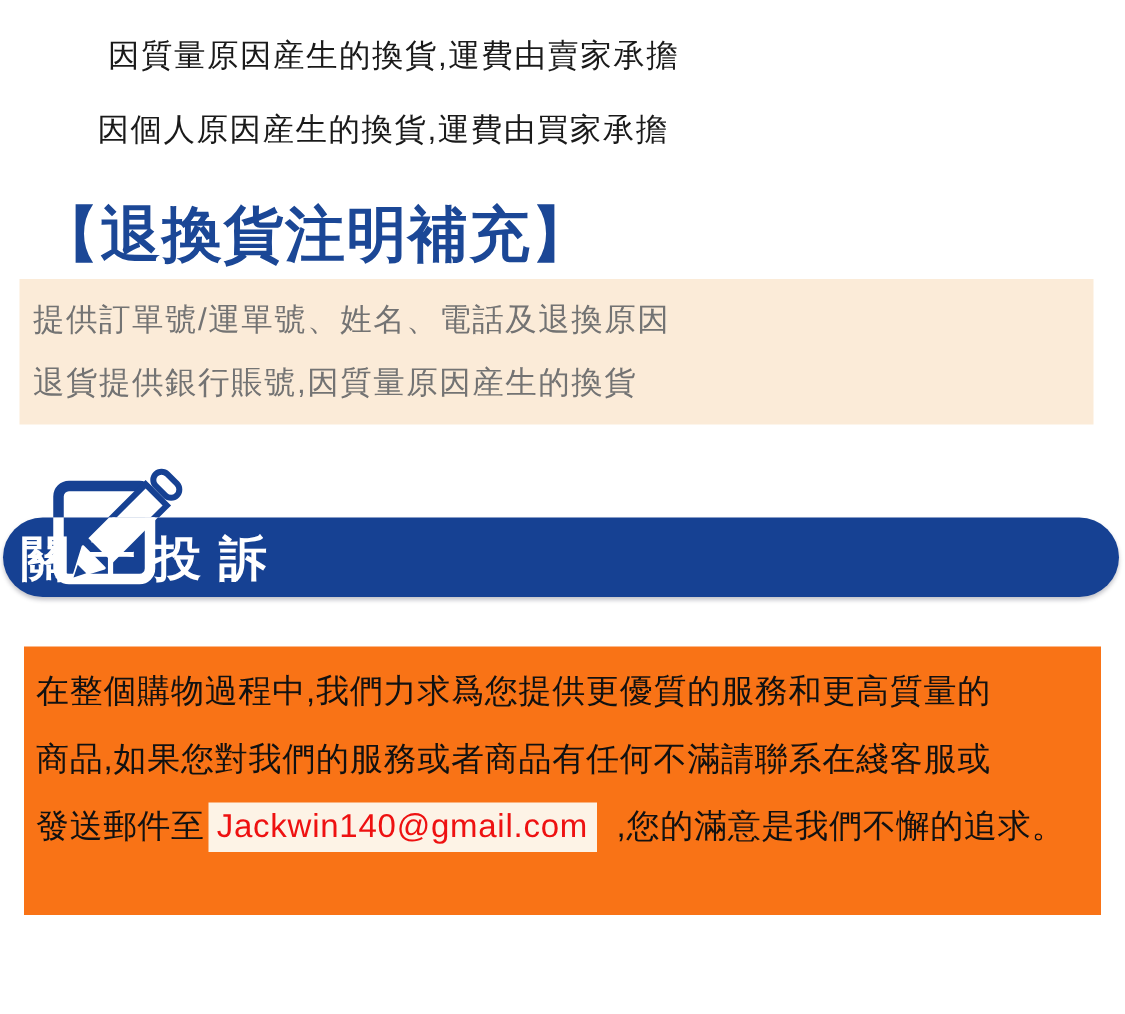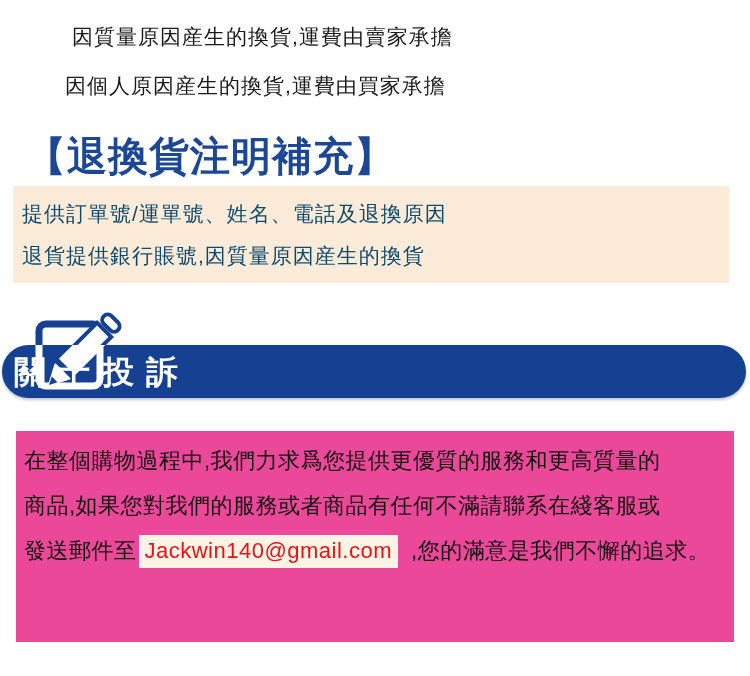--- a/index.html
+++ b/index.html
@@ -21,41 +21,41 @@
     font-size:40px;font-weight:bold;color:#1b4796;
     letter-spacing:1px;white-space:nowrap;
   }
 
   .cream-box1{
     position:absolute;left:13px;top:186px;width:716px;height:97px;
     background:#fbebd8;box-sizing:border-box;
     padding:7px 0 0 9px;
   }
   .cream-box1 .box-line{
-    font-size:21px;line-height:42px;color:#0c4a6e;
+    font-size:21px;line-height:42px;color:#737373;
     letter-spacing:1px;white-space:nowrap;
   }
 
   .banner{
     position:absolute;left:2px;top:345px;width:744px;height:53px;
     background:#164193;border-radius:27px;
     box-shadow:0 2px 3px rgba(40,40,60,.28);
   }
   .banner-title{
     position:absolute;left:0;right:0;top:0;
     text-align:left;line-height:55px;
     color:#ffffff;font-size:32px;font-weight:bold;
     letter-spacing:12px;text-indent:12px;white-space:nowrap;
   }
 
   .edit-icon{position:absolute;left:30px;top:306px;width:92px;height:106px;}
 
   .cream-box2{
-    position:absolute;left:16px;top:431px;width:718px;height:211px;
-    background:#ec4899;box-sizing:border-box;
+    position:absolute;left:16px;top:431px;width:718px;height:179px;
+    background:#f97316;box-sizing:border-box;
     padding:7px 0 0 8px;
   }
   .cream-box2 .body-line{
     font-size:22px;line-height:45px;color:#111;
     letter-spacing:.5px;white-space:nowrap;
   }
   .email{
     color:#ee1111;font-weight:normal;
     background:#fdf3e6;
     padding:3px 6px 5px 6px;

